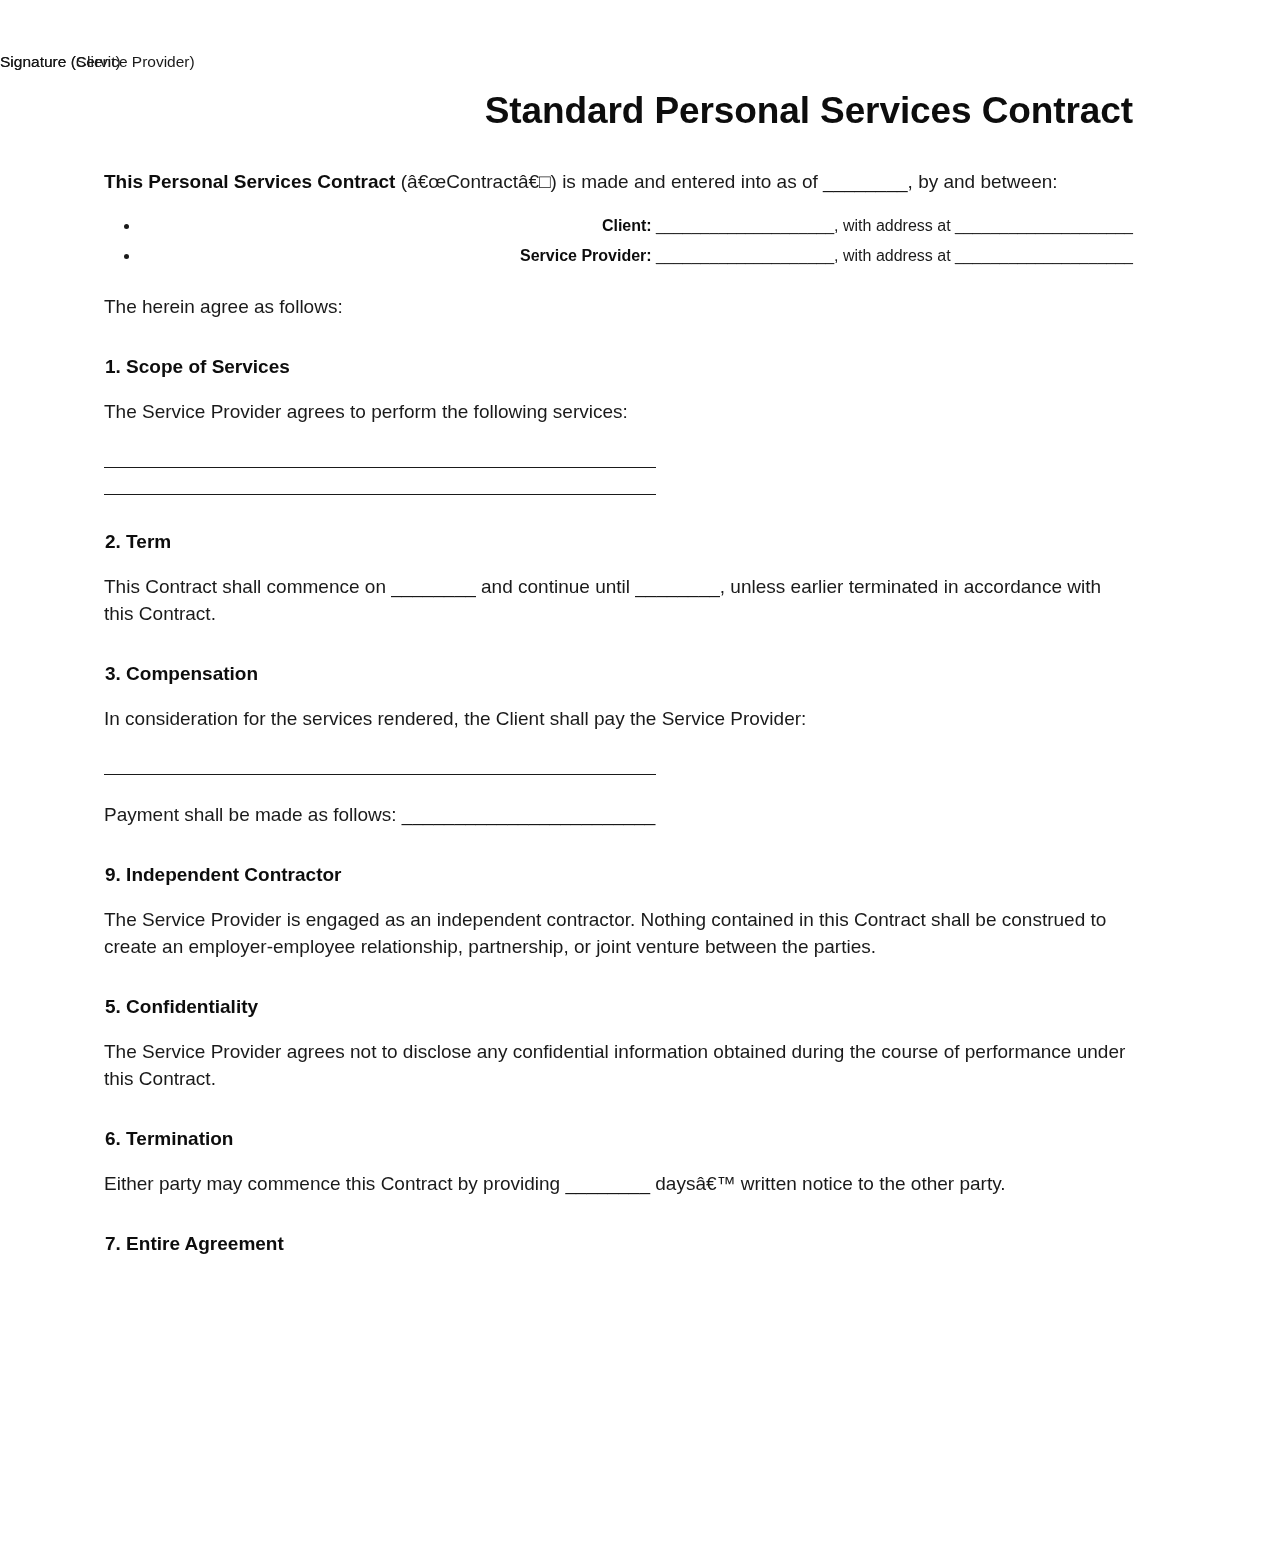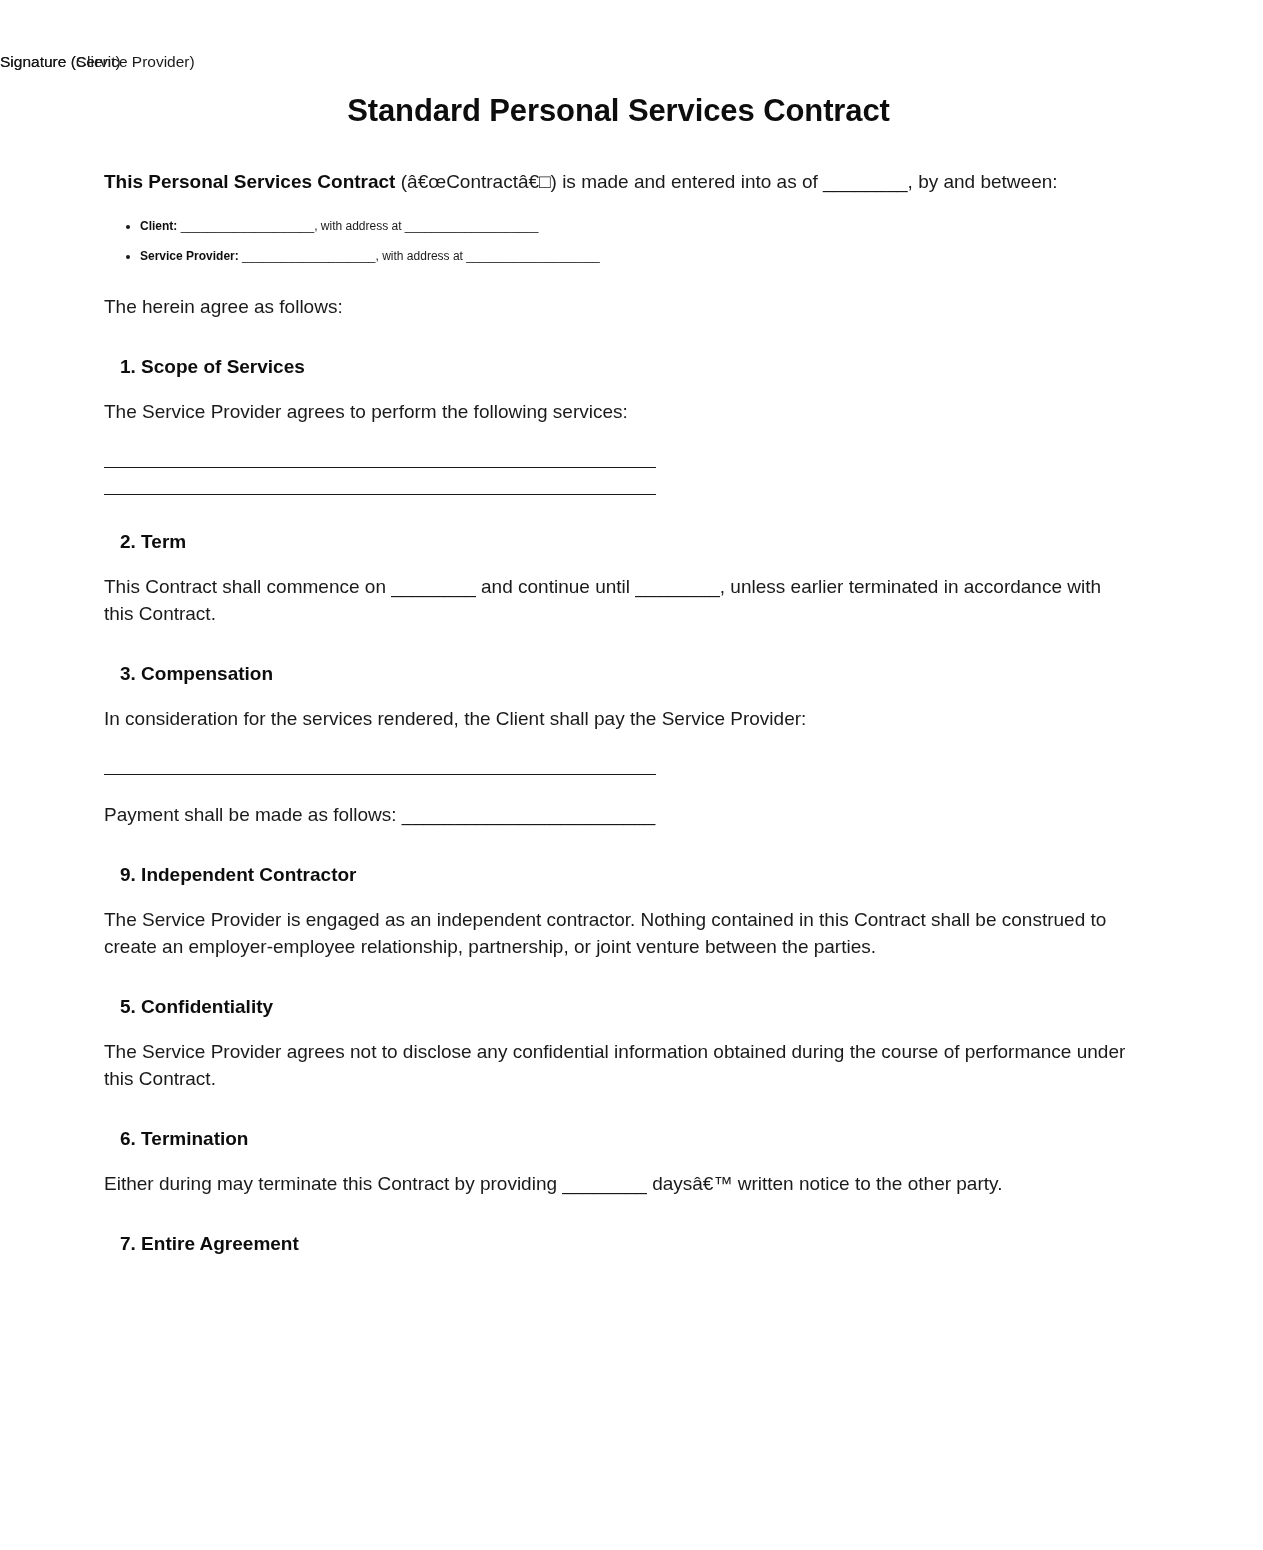--- a/index.html
+++ b/index.html
@@ -45,24 +45,24 @@
     width: 1263px;
     height: 1302px;
     overflow: hidden;
   }
   .page-inner {
     padding: 92px 130px 0 104px;
     box-sizing: border-box;
   }
 
   h1.doc-title {
-    font-size: 31px;
+    font-size: 37px;
     line-height: 38px;
     font-weight: bold;
-    text-align: center;
+    text-align: right;
     margin: 0 0 38px 0;
     letter-spacing: -0.1px;
     color: #0d0d0d;
   }
 
   p.para {
     font-size: 19px;
     line-height: 27px;
     margin: 0 0 20px 0;
     color: #1a1a1a;
@@ -70,31 +70,32 @@
   p.para.tight { margin-bottom: 16px; }
 
   b, strong { font-weight: bold; color: #0d0d0d; }
 
   ul.parties {
     margin: 0 0 22px 0;
     padding-left: 36px;
     list-style: disc;
   }
   ul.parties li {
-    font-size: 12px;
+    font-size: 16px;
     line-height: 30px;
     margin: 0;
     color: #1a1a1a;
+    text-align: right;
   }
 
   h2.section {
     font-size: 19px;
     line-height: 26px;
     font-weight: bold;
-    margin: 34px 0 18px 16px;
+    margin: 34px 0 18px 1px;
     color: #0d0d0d;
   }
 
   .blank-rule {
     display: block;
     width: 552px;
     height: 0;
     border-bottom: 1.4px solid #1a1a1a;
     margin: 0 0 26px 0;
   }
@@ -143,18 +144,18 @@
     <span class="blank-rule first"></span>
     <p class="para">Payment shall be made as follows: ________________________</p>
 
     <h2 class="section">9. Independent Contractor</h2>
     <p class="para">The Service Provider is engaged as an independent contractor. Nothing contained in this Contract shall be construed to create an employer-employee relationship, partnership, or joint venture between the parties.</p>
 
     <h2 class="section">5. Confidentiality</h2>
     <p class="para">The Service Provider agrees not to disclose any confidential information obtained during the course of performance under this Contract.</p>
 
     <h2 class="section">6. Termination</h2>
-    <p class="para">Either during may terminate this Contract by providing ________ daysâ€™ written notice to the other party.</p>
+    <p class="para">Either party may commence this Contract by providing ________ daysâ€™ written notice to the other party.</p>
 
     <h2 class="section">7. Entire Agreement</h2>
 
   </div>
 </div>
 
 </body></html>

